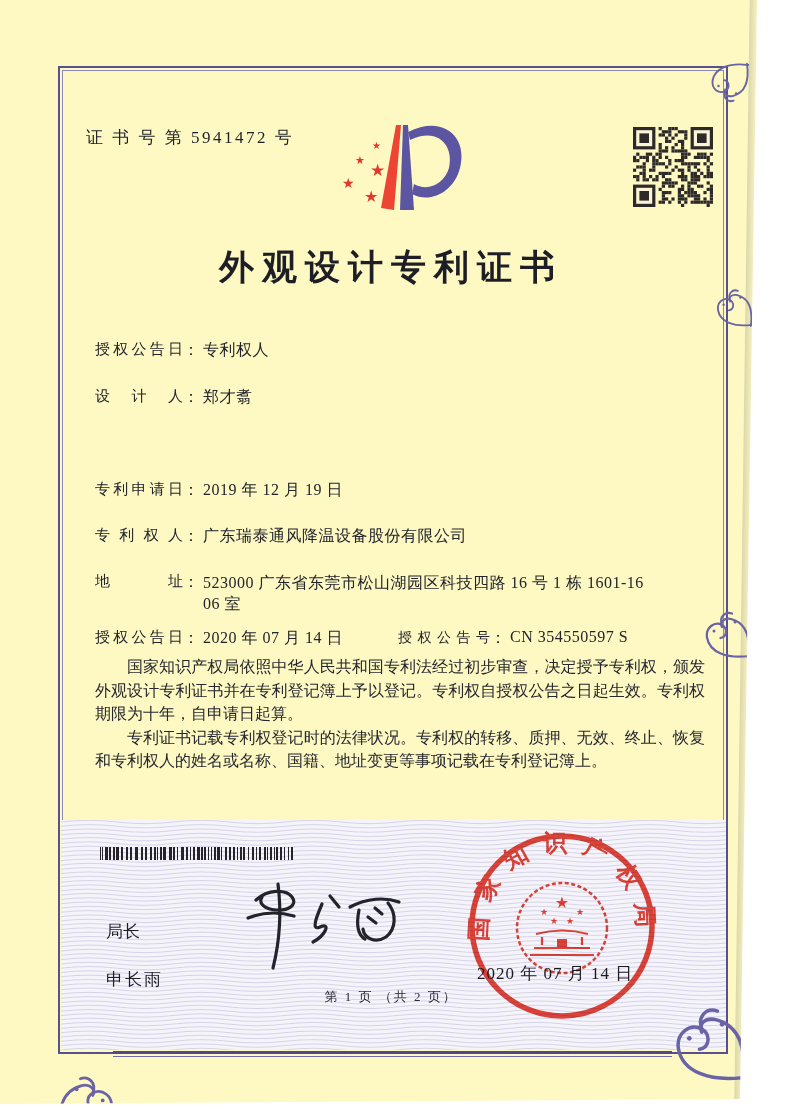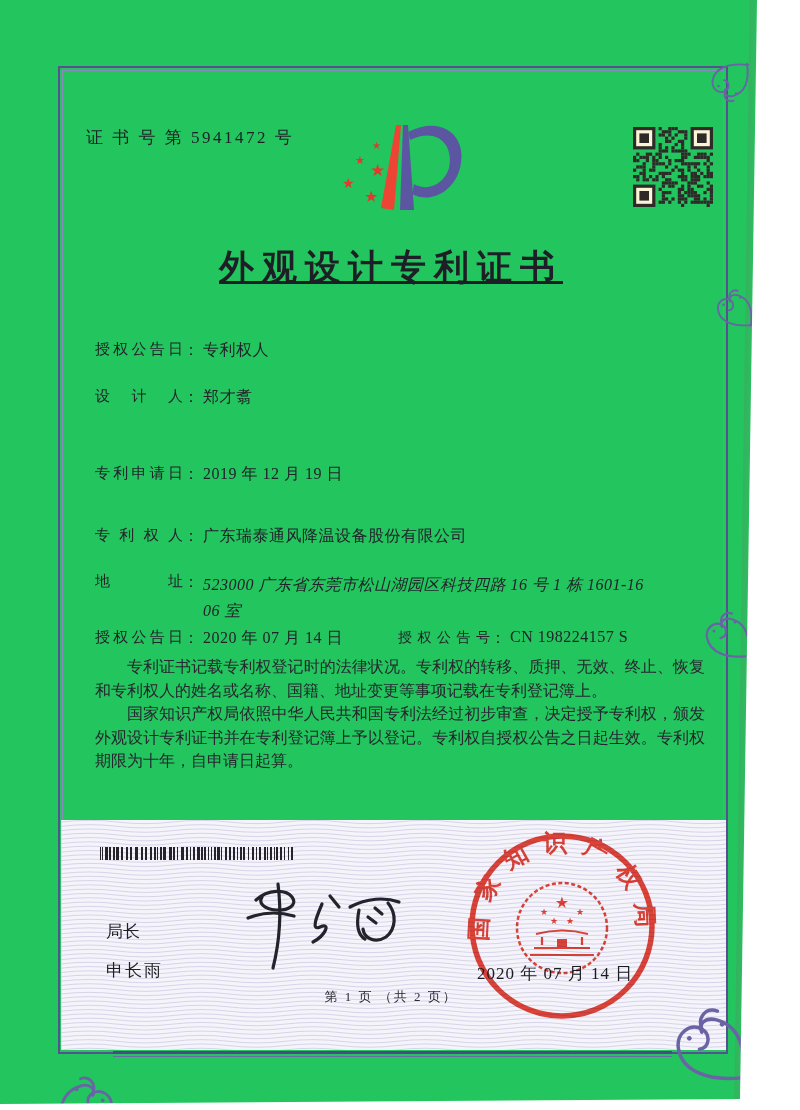--- a/index.html
+++ b/index.html
@@ -1,52 +1,52 @@
 <!DOCTYPE html>
 <html><head>
 <meta charset="utf-8">
 <style>
   html,body{margin:0;padding:0;}
   body{width:800px;height:1110px;background:#ffffff;position:relative;overflow:hidden;
        font-family:"Liberation Serif","DejaVu Serif",serif;color:#26262e;}
-  .paper{position:absolute;inset:0;background:#22c55e;
+  .paper{position:absolute;inset:0;background:#fef9c3;
          clip-path:polygon(0 0,757px 0,740px 1099px,0 1104px);}
   .shadow-edge{position:absolute;top:0;left:742px;width:10px;height:1104px;
          background:linear-gradient(90deg,rgba(120,115,100,.25),rgba(255,255,255,0));transform:skewX(-0.8deg);}
   
   .frame{position:absolute;left:58px;top:66px;width:666px;height:984px;
          border:2.5px solid #57518f;}
   .frame-inner{position:absolute;inset:2px;border:1px solid #8d87bf;}
   .bottom-rule{position:absolute;left:113px;top:1051px;width:559px;height:2px;
          border-top:3px solid #4f4989;border-bottom:1px solid #6f69aa;}
   
   .cert-no{position:absolute;left:86px;top:126px;font-size:17px;letter-spacing:2.5px;color:#1f1f28;}
   .logo{position:absolute;left:322px;top:110px;width:180px;height:130px;}
   .qr{position:absolute;left:633px;top:127px;width:80px;height:80px;}
   .title{position:absolute;left:58px;top:244px;width:666px;margin:0;text-align:center;
-         font-size:35px;font-weight:700;letter-spacing:8px;color:#1e1e26;text-decoration:underline;}
+         font-size:35px;font-weight:700;letter-spacing:8px;color:#1e1e26;}
   
   .frow{position:absolute;left:95px;font-size:16px;color:#23232b;}
   .flabel{display:inline-block;width:88px;text-align:justify;text-align-last:justify;vertical-align:top;font-size:15px;}
   .fcolon{display:inline-block;vertical-align:top;}
   .fvalue{display:inline-block;vertical-align:top;letter-spacing:.5px;}
-  .addr .fvalue{width:445px;word-break:break-all;line-height:26px;font-style:italic;}
+  .addr .fvalue{width:445px;word-break:break-all;line-height:21px;}
   .grant2{position:absolute;left:303px;top:0;white-space:nowrap;}
   .flabel2{display:inline-block;width:92px;text-align:justify;text-align-last:justify;font-size:14px;}
   
   .paras{position:absolute;left:95px;top:655px;width:610px;font-size:16px;line-height:23.5px;
          text-align:justify;color:#26262e;}
   .paras p{margin:0;text-indent:2em;}
   
   .band{position:absolute;left:61px;top:820px;width:665px;height:230px;background:#f5f4fa;overflow:hidden;}
   .band svg{position:absolute;left:0;top:0;}
   .barcode{position:absolute;left:100px;top:847px;width:197px;height:13px;z-index:3;}
   .officer{position:absolute;left:106px;top:920px;z-index:3;
            font-family:"Liberation Sans","DejaVu Sans",sans-serif;font-size:17px;color:#1f1f27;}
-  .officer .name{margin-top:16px;letter-spacing:2px;text-align:center;}
+  .officer .name{margin-top:25px;letter-spacing:2px;text-align:center;}
   .signature{position:absolute;left:218px;top:876px;width:195px;height:98px;z-index:3;}
   .seal{position:absolute;left:462px;top:828px;width:200px;height:200px;z-index:2;
         mix-blend-mode:multiply;opacity:.93;}
   .seal-date{position:absolute;left:477px;top:962px;font-size:17px;letter-spacing:1px;color:#1b1b23;z-index:5;}
   .page-info{position:absolute;left:58px;top:988px;width:666px;text-align:center;
              font-size:13px;letter-spacing:2px;color:#2a2a33;z-index:3;}
   .back-note{position:absolute;left:58px;top:1068px;width:620px;text-align:center;
              font-size:14.5px;letter-spacing:3px;color:#2a2a33;}
   .flourishes{position:absolute;left:0;top:0;width:800px;height:1110px;pointer-events:none;z-index:4;}
 </style>
@@ -305,44 +305,44 @@
   <h1 class="title">外观设计专利证书</h1>
 
   <div class="frow" style="top:340px">
     <span class="flabel">授权公告日</span><span class="fcolon">：</span>
     <span class="fvalue">专利权人</span>
   </div>
   <div class="frow" style="top:387px">
     <span class="flabel">设计人</span><span class="fcolon">：</span>
     <span class="fvalue">郑才翥</span>
   </div>
-  <div class="frow" style="top:464px">
+  <div class="frow" style="top:480px">
     <span class="flabel">专利申请日</span><span class="fcolon">：</span>
     <span class="fvalue">2019 年 12 月 19 日</span>
   </div>
   <div class="frow" style="top:526px">
     <span class="flabel">专利权人</span><span class="fcolon">：</span>
     <span class="fvalue">广东瑞泰通风降温设备股份有限公司</span>
   </div>
   <div class="frow addr" style="top:572px">
     <span class="flabel">地址</span><span class="fcolon">：</span>
     <span class="fvalue">523000 广东省东莞市松山湖园区科技四路 16 号 1 栋 1601-1606 室</span>
   </div>
   <div class="frow" style="top:628px;width:600px">
     <span class="flabel">授权公告日</span><span class="fcolon">：</span>
     <span class="fvalue">2020 年 07 月 14 日</span>
     <span class="grant2">
       <span class="flabel2">授权公告号</span><span class="fcolon">：</span>
-      <span class="fvalue">CN 198224157 S</span>
+      <span class="fvalue">CN 354550597 S</span>
     </span>
   </div>
 
   <div class="paras">
+    <p>国家知识产权局依照中华人民共和国专利法经过初步审查，决定授予专利权，颁发外观设计专利证书并在专利登记簿上予以登记。专利权自授权公告之日起生效。专利权期限为十年，自申请日起算。</p>
     <p>专利证书记载专利权登记时的法律状况。专利权的转移、质押、无效、终止、恢复和专利权人的姓名或名称、国籍、地址变更等事项记载在专利登记簿上。</p>
-    <p>国家知识产权局依照中华人民共和国专利法经过初步审查，决定授予专利权，颁发外观设计专利证书并在专利登记簿上予以登记。专利权自授权公告之日起生效。专利权期限为十年，自申请日起算。</p>
   </div>
 
   <div class="band">
     <svg id="waves" width="665" height="230" viewBox="0 0 665 230">
         <path d="M0 2.0 q 28 -3.3 56 0 q 28 3.3 56 0 q 28 -3.3 56 0 q 28 3.3 56 0 q 28 -3.3 56 0 q 28 3.3 56 0 q 28 -3.3 56 0 q 28 3.3 56 0 q 28 -3.3 56 0 q 28 3.3 56 0 q 28 -3.3 56 0 q 28 3.3 56 0" fill="none" stroke="#cdc9e2" stroke-width="0.9" opacity="0.85"></path>
         <path d="M0 6.3 q 28 -3.3 56 0 q 28 3.3 56 0 q 28 -3.3 56 0 q 28 3.3 56 0 q 28 -3.3 56 0 q 28 3.3 56 0 q 28 -3.3 56 0 q 28 3.3 56 0 q 28 -3.3 56 0 q 28 3.3 56 0 q 28 -3.3 56 0 q 28 3.3 56 0" fill="none" stroke="#cdc9e2" stroke-width="0.9" opacity="0.85"></path>
         <path d="M0 10.6 q 28 -3.3 56 0 q 28 3.3 56 0 q 28 -3.3 56 0 q 28 3.3 56 0 q 28 -3.3 56 0 q 28 3.3 56 0 q 28 -3.3 56 0 q 28 3.3 56 0 q 28 -3.3 56 0 q 28 3.3 56 0 q 28 -3.3 56 0 q 28 3.3 56 0" fill="none" stroke="#cdc9e2" stroke-width="0.9" opacity="0.85"></path>
         <path d="M0 14.9 q 28 -3.3 56 0 q 28 3.3 56 0 q 28 -3.3 56 0 q 28 3.3 56 0 q 28 -3.3 56 0 q 28 3.3 56 0 q 28 -3.3 56 0 q 28 3.3 56 0 q 28 -3.3 56 0 q 28 3.3 56 0 q 28 -3.3 56 0 q 28 3.3 56 0" fill="none" stroke="#cdc9e2" stroke-width="0.9" opacity="0.85"></path>
         <path d="M0 19.2 q 28 -3.3 56 0 q 28 3.3 56 0 q 28 -3.3 56 0 q 28 3.3 56 0 q 28 -3.3 56 0 q 28 3.3 56 0 q 28 -3.3 56 0 q 28 3.3 56 0 q 28 -3.3 56 0 q 28 3.3 56 0 q 28 -3.3 56 0 q 28 3.3 56 0" fill="none" stroke="#cdc9e2" stroke-width="0.9" opacity="0.85"></path>
         <path d="M0 23.5 q 28 -3.3 56 0 q 28 3.3 56 0 q 28 -3.3 56 0 q 28 3.3 56 0 q 28 -3.3 56 0 q 28 3.3 56 0 q 28 -3.3 56 0 q 28 3.3 56 0 q 28 -3.3 56 0 q 28 3.3 56 0 q 28 -3.3 56 0 q 28 3.3 56 0" fill="none" stroke="#cdc9e2" stroke-width="0.9" opacity="0.85"></path>

